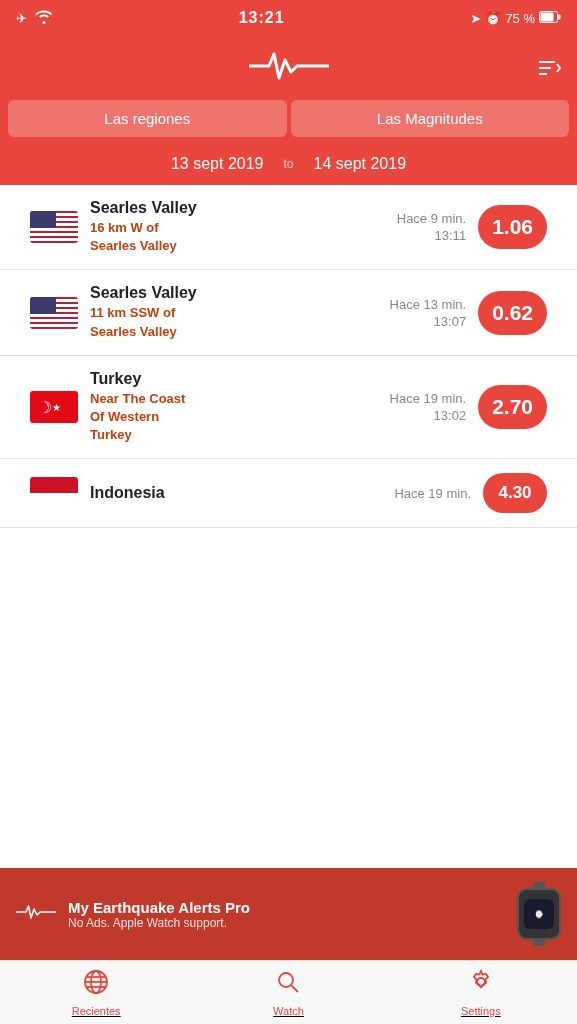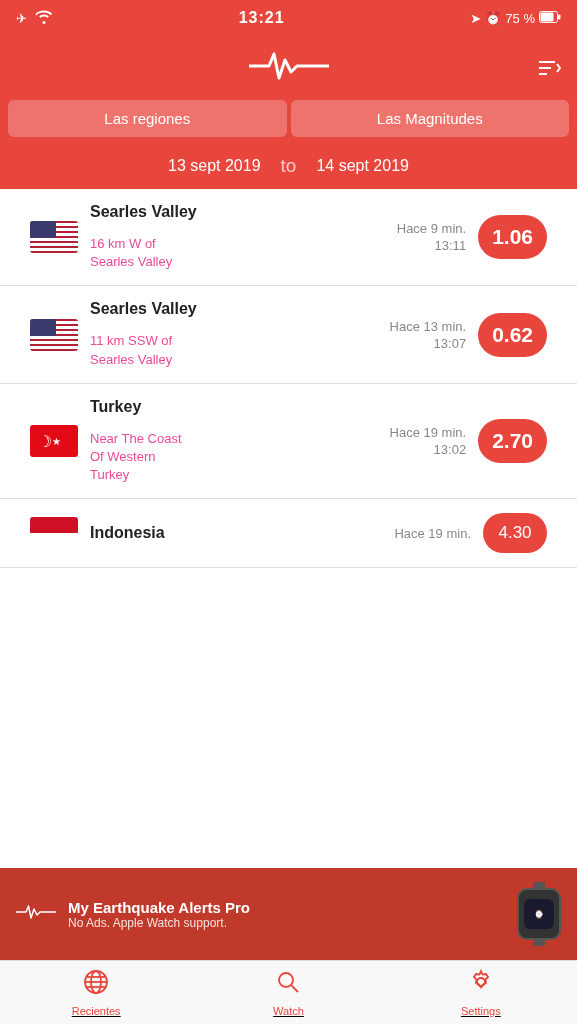--- a/index.html
+++ b/index.html
@@ -90,21 +90,21 @@
       display: flex;
       justify-content: center;
       align-items: center;
       gap: 20px;
       padding: 8px 16px 12px;
       color: white;
       font-size: 16px;
     }
     .date-to {
       color: rgba(255,255,255,0.7);
-      font-size: 19px;
+      font-size: 12px;
     }
     .quake-item {
       display: flex;
       align-items: center;
       padding: 14px 30px;
       border-bottom: 1px solid #e0e0e0;
       gap: 12px;
       background: #fff;
     }
     .quake-flag {
@@ -178,23 +178,24 @@
     .quake-info {
       flex: 1;
     }
     .quake-location {
       font-size: 16px;
       font-weight: 700;
       color: #222;
     }
     .quake-region {
       font-size: 13px;
-      color: #ec4899;
-      margin-top: 14px;
+      color: #c2410c;
+      margin-top: 2px;
       line-height: 1.4;
+      font-weight: bold;
     }
     .quake-time-col {
       text-align: right;
       font-size: 13px;
       color: #888;
       flex-shrink: 0;
       min-width: 80px;
     }
     .quake-ago {
       white-space: nowrap;
@@ -443,21 +444,21 @@
   <div class="quake-item" style="overflow:hidden; max-height:80px;">
     <div class="quake-flag">
       <div class="flag-indonesia"></div>
     </div>
     <div class="quake-info">
       <div class="quake-location">Indonesia</div>
     </div>
     <div class="quake-time-col">
       <span class="quake-ago">Hace 19 min.</span>
     </div>
-    <div class="quake-magnitude" style="background:#e8453c; border-radius:50px; color:white; font-size:17px; font-weight:400; min-width:64px; text-align:center; padding:10px 14px;">4.30</div>
+    <div class="quake-magnitude" style="background:#e8453c; border-radius:50px; color:white; font-size:17px; font-weight:700; min-width:64px; text-align:center; padding:10px 14px;">4.30</div>
   </div>
 
 </div>
 
 <div class="promo-banner">
   <div class="promo-logo">
     <svg width="40" height="28" viewBox="0 0 80 40" fill="none" stroke="white" stroke-width="3" stroke-linecap="round" stroke-linejoin="round">
       <polyline points="0,20 20,20 25,8 30,32 36,14 42,26 48,20 80,20"></polyline>
     </svg>
   </div>

